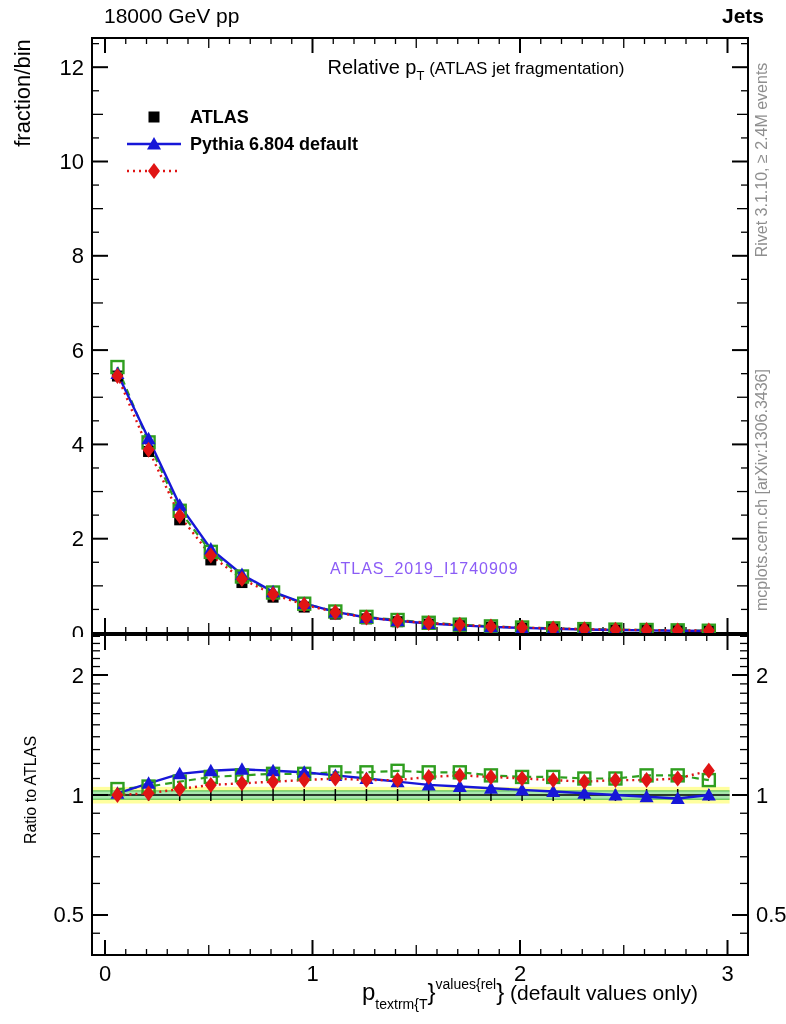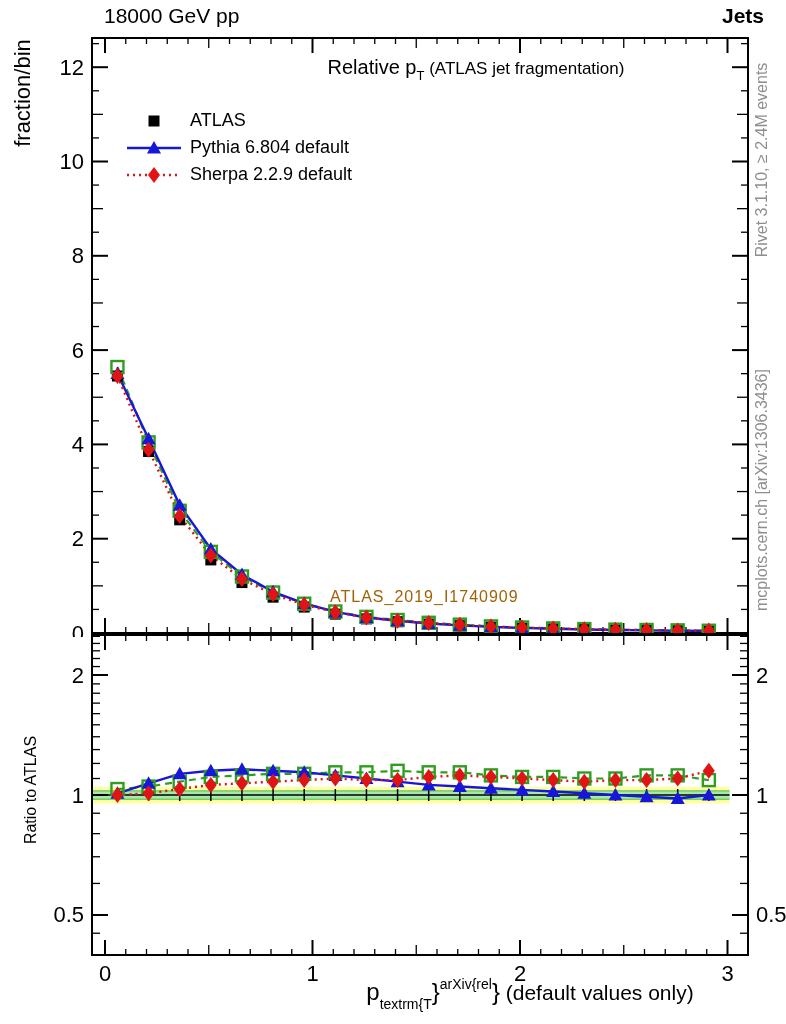--- a/index.html
+++ b/index.html
@@ -5,28 +5,28 @@
   html,body{margin:0;padding:0;background:#fff;}
   #page{position:relative;width:786px;height:1024px;background:#fff;overflow:hidden;
         font-family:"Liberation Sans",sans-serif;color:#000;}
   #plot-svg{position:absolute;left:0;top:0;}
   .abs{position:absolute;white-space:nowrap;}
   .hdr{font-size:21px;top:4px;}
   .title-line{left:92px;width:768px;top:56px;text-align:center;font-size:20px;}
   .title-line .sub{font-size:13px;vertical-align:-6px;}
   .title-line .paren{font-size:17px;}
   #legend{left:127px;top:107px;}
-  .leg-row{display:flex;align-items:center;height:27px;}
+  .leg-row{display:flex;align-items:flex-start;height:27px;font-weight:bold;}
   .leg-row svg{display:block;}
   .leg-label{font-size:18px;margin-left:9px;}
   .vlabel{transform:translate(-50%,-50%) rotate(-90deg);transform-origin:center;}
   .ylab-main{font-size:22px;left:23px;top:93px;}
   .ylab-ratio{font-size:16px;left:31px;top:790px;}
   .note{font-size:16px;color:#8e8e8e;left:762px;}
-  .watermark{font-size:16px;color:#a16207;left:330px;top:588px;letter-spacing:1px;}
+  .watermark{font-size:16px;color:#8b5cf6;left:330px;top:560px;letter-spacing:1px;}
   .xaxis-title{left:300px;width:460px;top:976px;text-align:center;font-size:21px;}
   .xaxis-title .bigp{font-size:24px;}
   .xaxis-title .tsub{font-size:14px;vertical-align:-9px;margin-top:28px;}
   .xaxis-title .tsup{font-size:14px;vertical-align:11px;}
   .xaxis-title .brace{font-size:24px;}
 </style>
 </head>
 <body>
 
 <div id="page">
@@ -474,29 +474,28 @@
           <line x1="0" y1="10" x2="54" y2="10" stroke="#1717d8" stroke-width="2.3"></line>
           <polygon points="27,3 20,15.5 34,15.5" fill="#1717d8"></polygon>
         </svg>
         <span class="leg-label">Pythia 6.804 default</span>
       </div>
       <div class="leg-row">
         <svg width="54" height="20">
           <line x1="0" y1="10" x2="54" y2="10" stroke="#e01414" stroke-width="2.3" stroke-dasharray="2 4"></line>
           <polygon points="27,2 33,10 27,18 21,10" fill="#e01414"></polygon>
         </svg>
-        <span class="leg-label">Sherpa 2.2.9 default</span>
       </div>
     </div>
 
   <div class="abs vlabel ylab-main">fraction/bin</div>
   <div class="abs vlabel ylab-ratio">Ratio to ATLAS</div>
 
   <div class="abs vlabel note" style="top:160px;">Rivet 3.1.10, ≥ 2.4M events</div>
   <div class="abs vlabel note" style="top:490px;">mcplots.cern.ch [arXiv:1306.3436]</div>
 
   <div class="abs watermark">ATLAS_2019_I1740909</div>
 
   <div class="abs xaxis-title">
-    <span class="bigp">p</span><span class="tsub">textrm{T</span><span class="brace">}</span><span class="tsup">arXiv{rel</span><span class="brace">}</span><span> (default values only)</span>
+    <span class="bigp">p</span><span class="tsub">textrm{T</span><span class="brace">}</span><span class="tsup">values{rel</span><span class="brace">}</span><span> (default values only)</span>
   </div>
 
 </div>
 
 </body></html>

